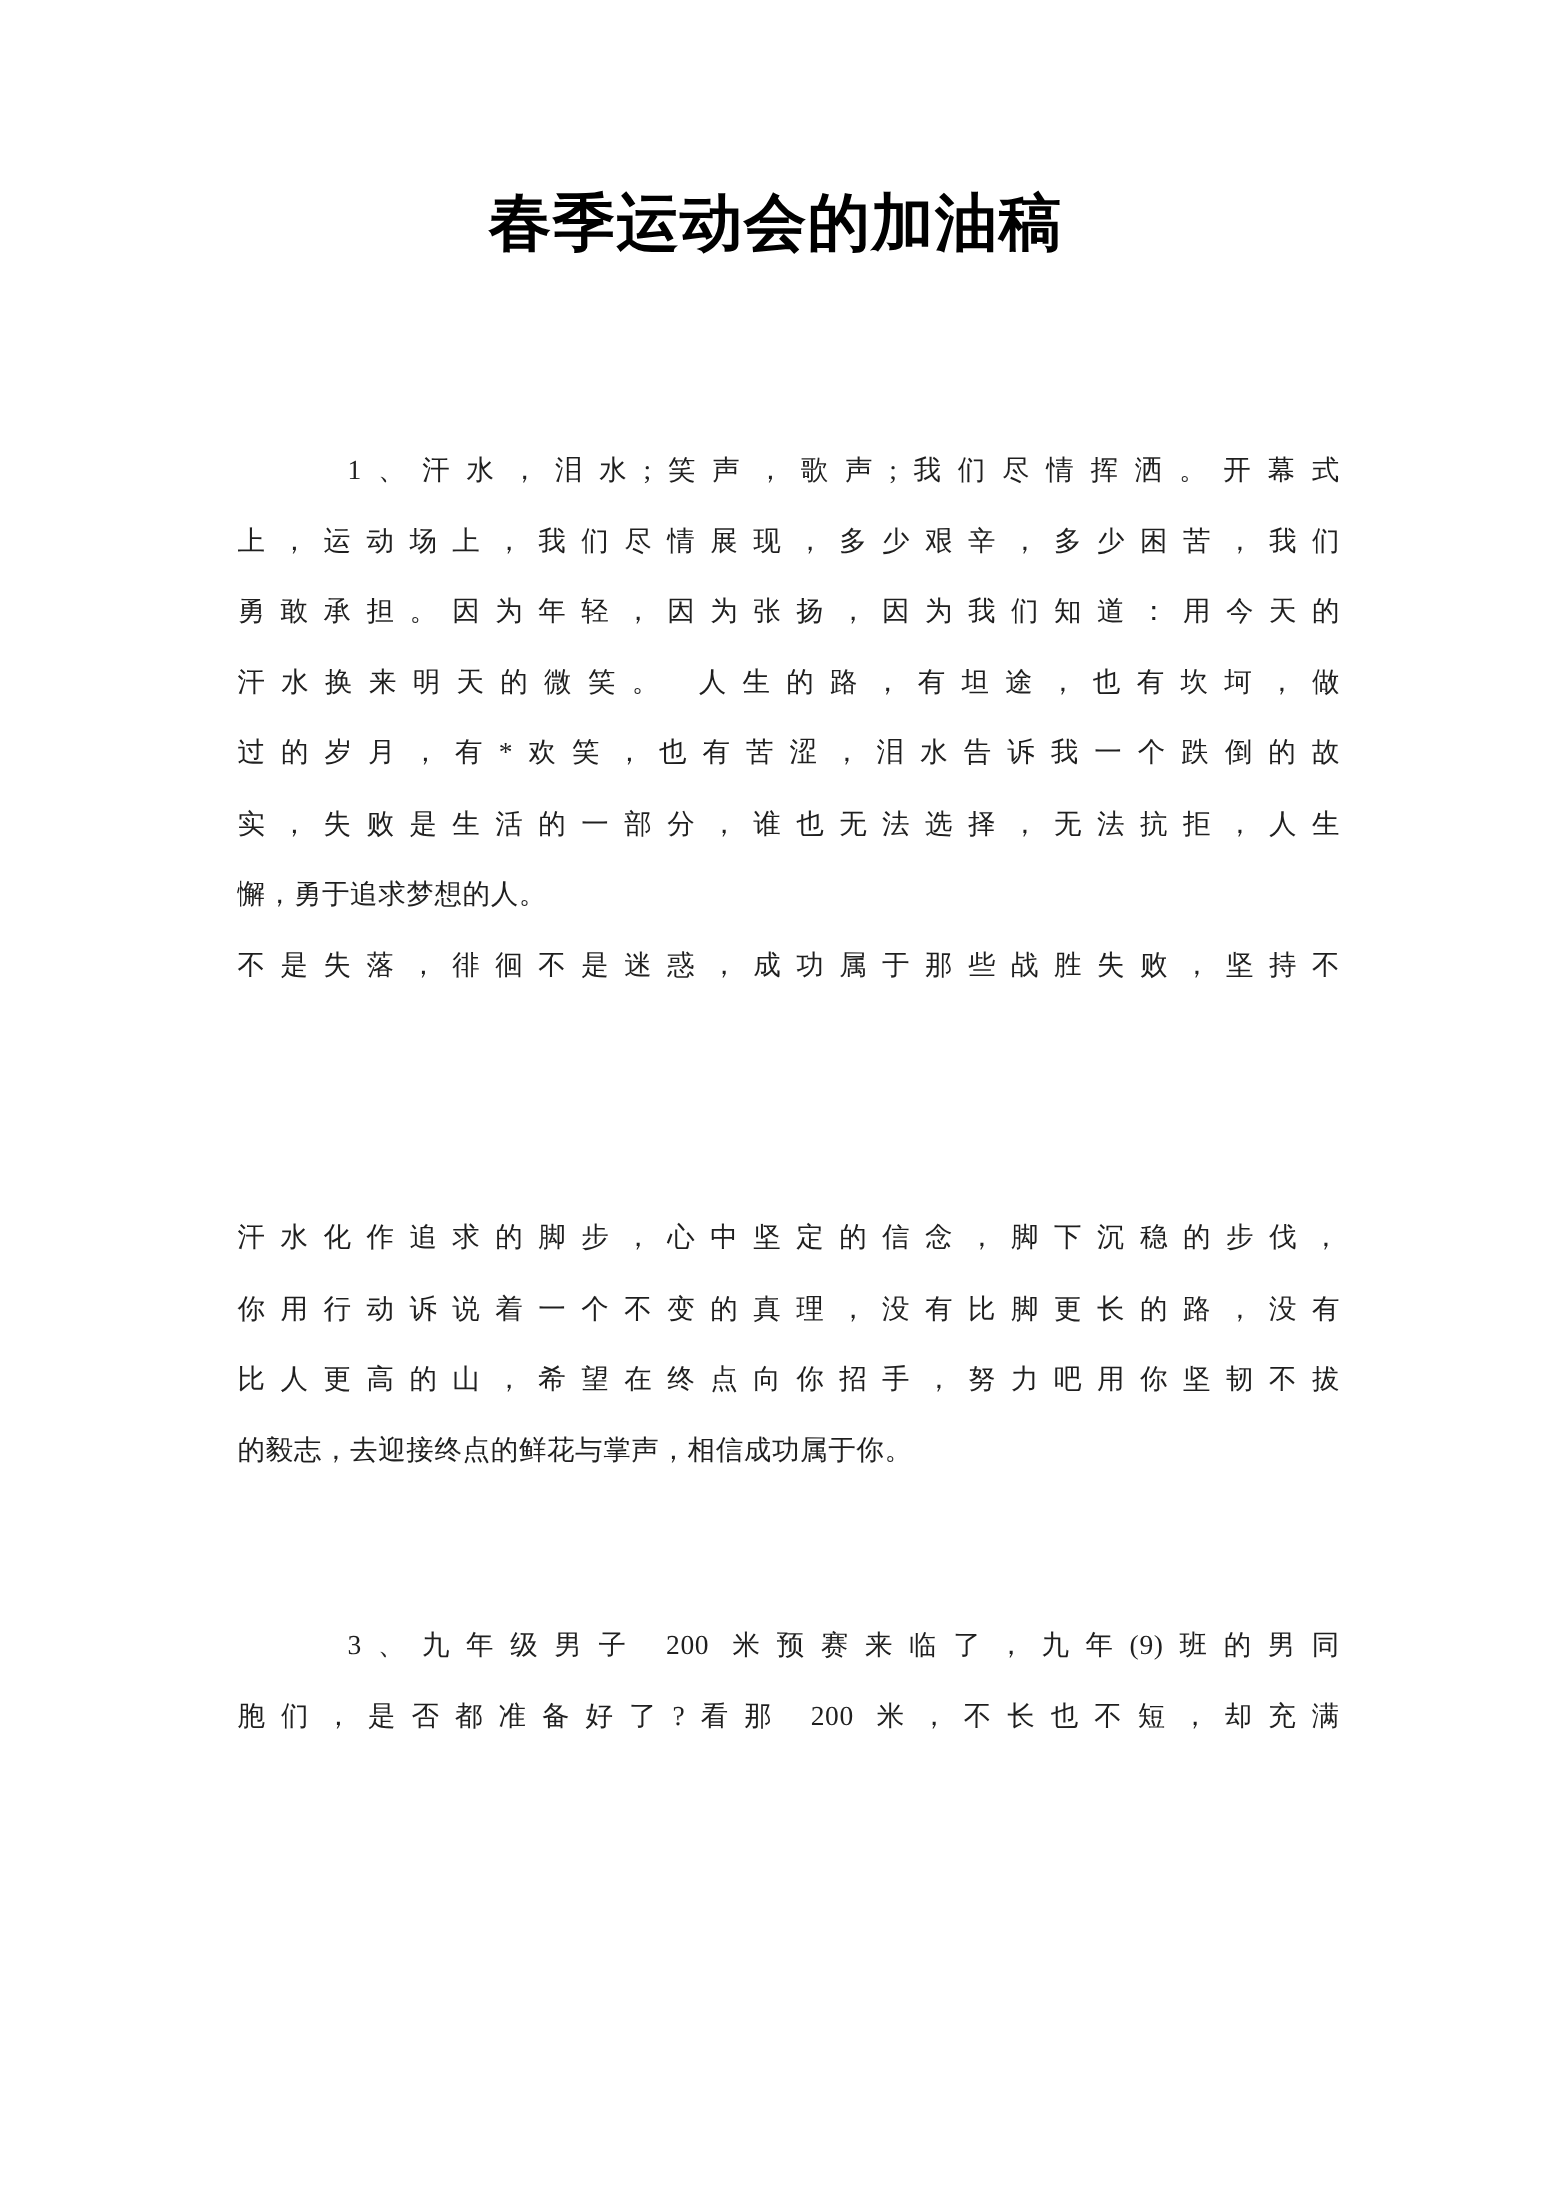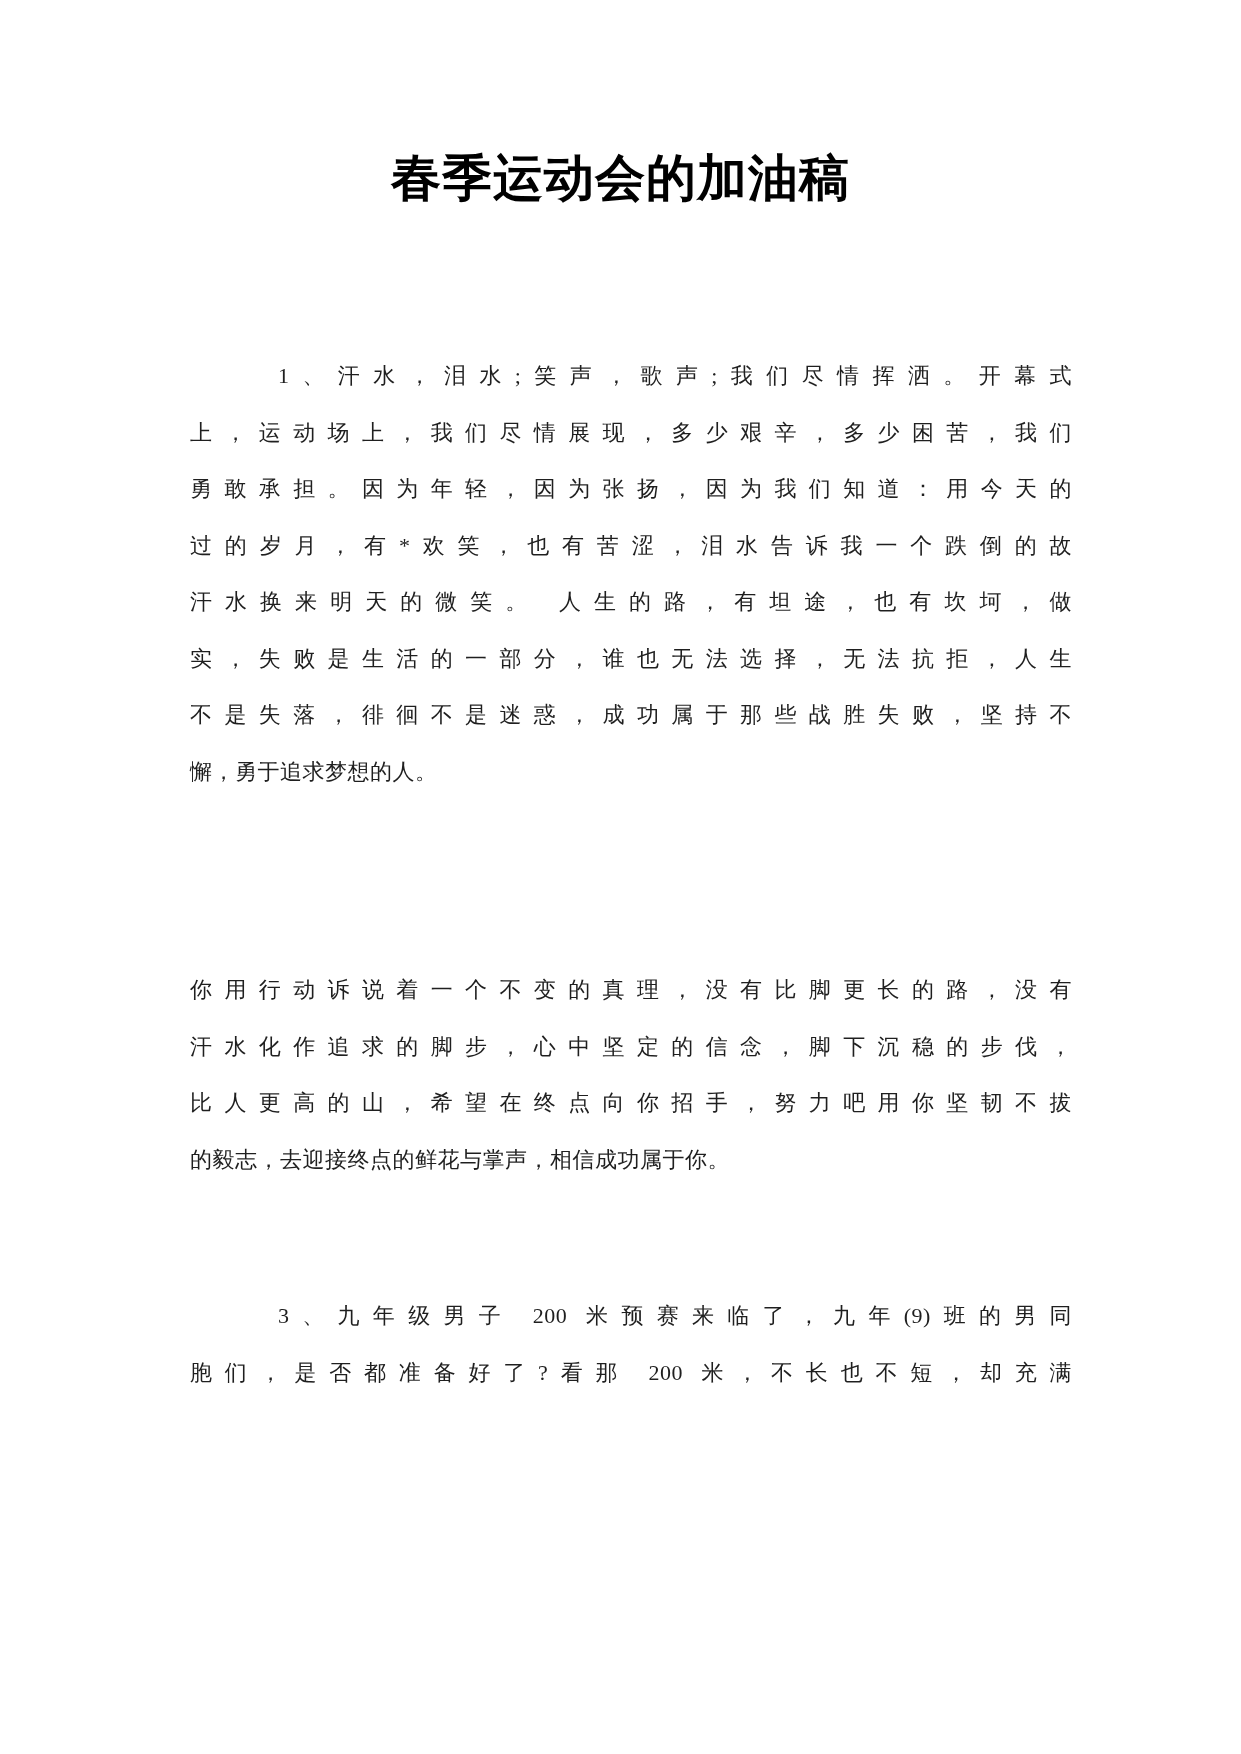--- a/index.html
+++ b/index.html
@@ -52,30 +52,30 @@
 <div class="page">
 
   <h1 class="doc-title">春季运动会的加油稿</h1>
 
   <div class="content">
 
     <div class="para para-1">
       <span class="line first full">1、汗水，泪水;笑声，歌声;我们尽情挥洒。开幕式</span>
       <span class="line full">上，运动场上，我们尽情展现，多少艰辛，多少困苦，我们</span>
       <span class="line full">勇敢承担。因为年轻，因为张扬，因为我们知道：用今天的</span>
+      <span class="line full">汗水换来明天的微笑。 人生的路，有坦途，也有坎坷，做</span>
       <span class="line full">过的岁月，有*欢笑，也有苦涩，泪水告诉我一个跌倒的故</span>
-      <span class="line full">汗水换来明天的微笑。 人生的路，有坦途，也有坎坷，做</span>
       <span class="line full">实，失败是生活的一部分，谁也无法选择，无法抗拒，人生</span>
+      <span class="line last">懈，勇于追求梦想的人。</span>
       <span class="line full">不是失落，徘徊不是迷惑，成功属于那些战胜失败，坚持不</span>
-      <span class="line last">懈，勇于追求梦想的人。</span>
     </div>
 
     <div class="para para-2">
+      <span class="line full">汗水化作追求的脚步，心中坚定的信念，脚下沉稳的步伐，</span>
       <span class="line full">你用行动诉说着一个不变的真理，没有比脚更长的路，没有</span>
-      <span class="line full">汗水化作追求的脚步，心中坚定的信念，脚下沉稳的步伐，</span>
       <span class="line full">比人更高的山，希望在终点向你招手，努力吧用你坚韧不拔</span>
       <span class="line last">的毅志，去迎接终点的鲜花与掌声，相信成功属于你。</span>
     </div>
 
     <div class="para para-3">
       <span class="line first full">3、九年级男子 200 米预赛来临了，九年(9)班的男同</span>
       <span class="line full">胞们，是否都准备好了?看那 200 米，不长也不短，却充满</span>
     </div>
 
   </div>

